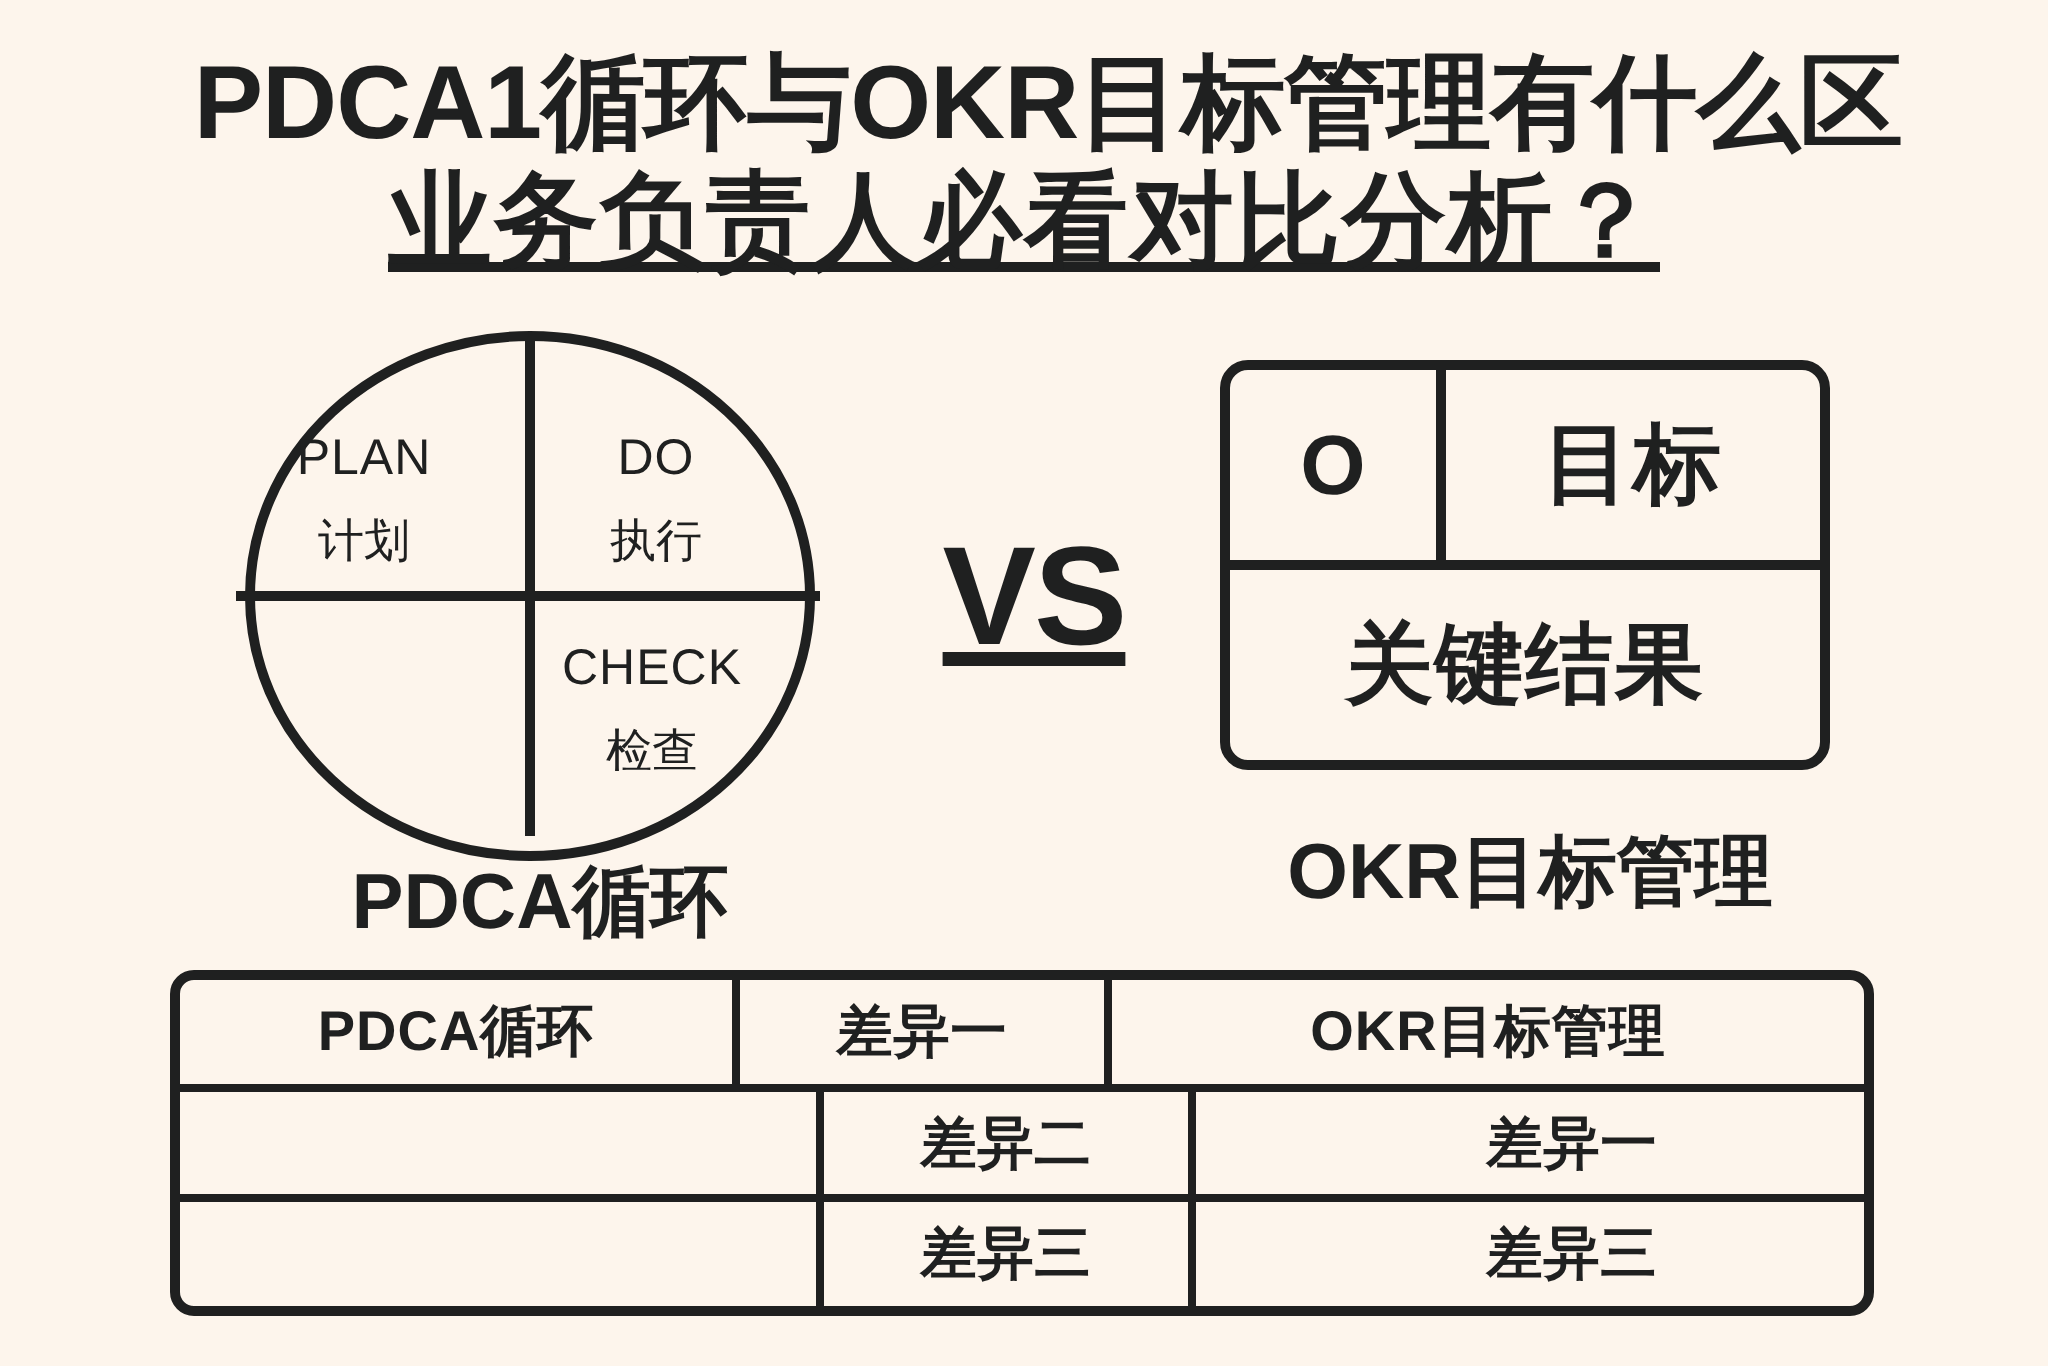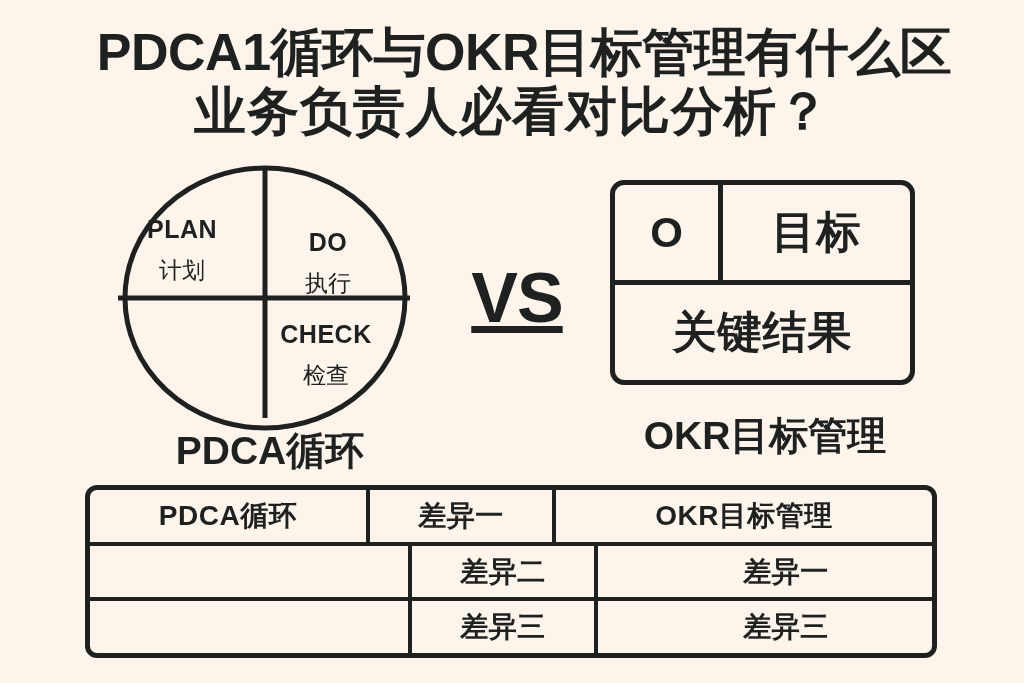--- a/index.html
+++ b/index.html
@@ -32,51 +32,51 @@
   }
   .title-line {
     display: block;
     font-size: 52px;
     font-weight: bold;
     letter-spacing: -0.5px;
     color: #1f2020;
     white-space: nowrap;
   }
   #title-line-1 { padding-left: 24px; }
-  #title-line-2 { margin-top: 6px; letter-spacing: 1px; }
+  #title-line-2 { margin-top: 6px; letter-spacing: 1px; text-decoration: underline; }
 
   
   #pdca-wheel {
     position: absolute;
     left: 110px;
     top: 160px;
     width: 320px;
     height: 275px;
   }
   #pdca-wheel svg { display: block; }
   .quad {
     position: absolute;
     width: 132px;
     text-align: center;
     line-height: 1.12;
   }
   .quad .en {
     display: block;
     font-size: 25px;
-    font-weight: bold;
+    font-weight: normal;
     letter-spacing: 0.5px;
   }
   .quad .cn {
     display: block;
     font-size: 23px;
     font-weight: normal;
     margin-top: 15px;
   }
   #quad-plan  { left: 6px;   top: 55px; }
-  #quad-do    { left: 152px; top: 68px; }
+  #quad-do    { left: 152px; top: 55px; }
   #quad-act   { left: 6px;   top: 160px; }
   #quad-check { left: 150px; top: 160px; }
 
   #pdca-caption {
     position: absolute;
     left: 110px;
     top: 424px;
     width: 320px;
     text-align: center;
     font-size: 39px;

